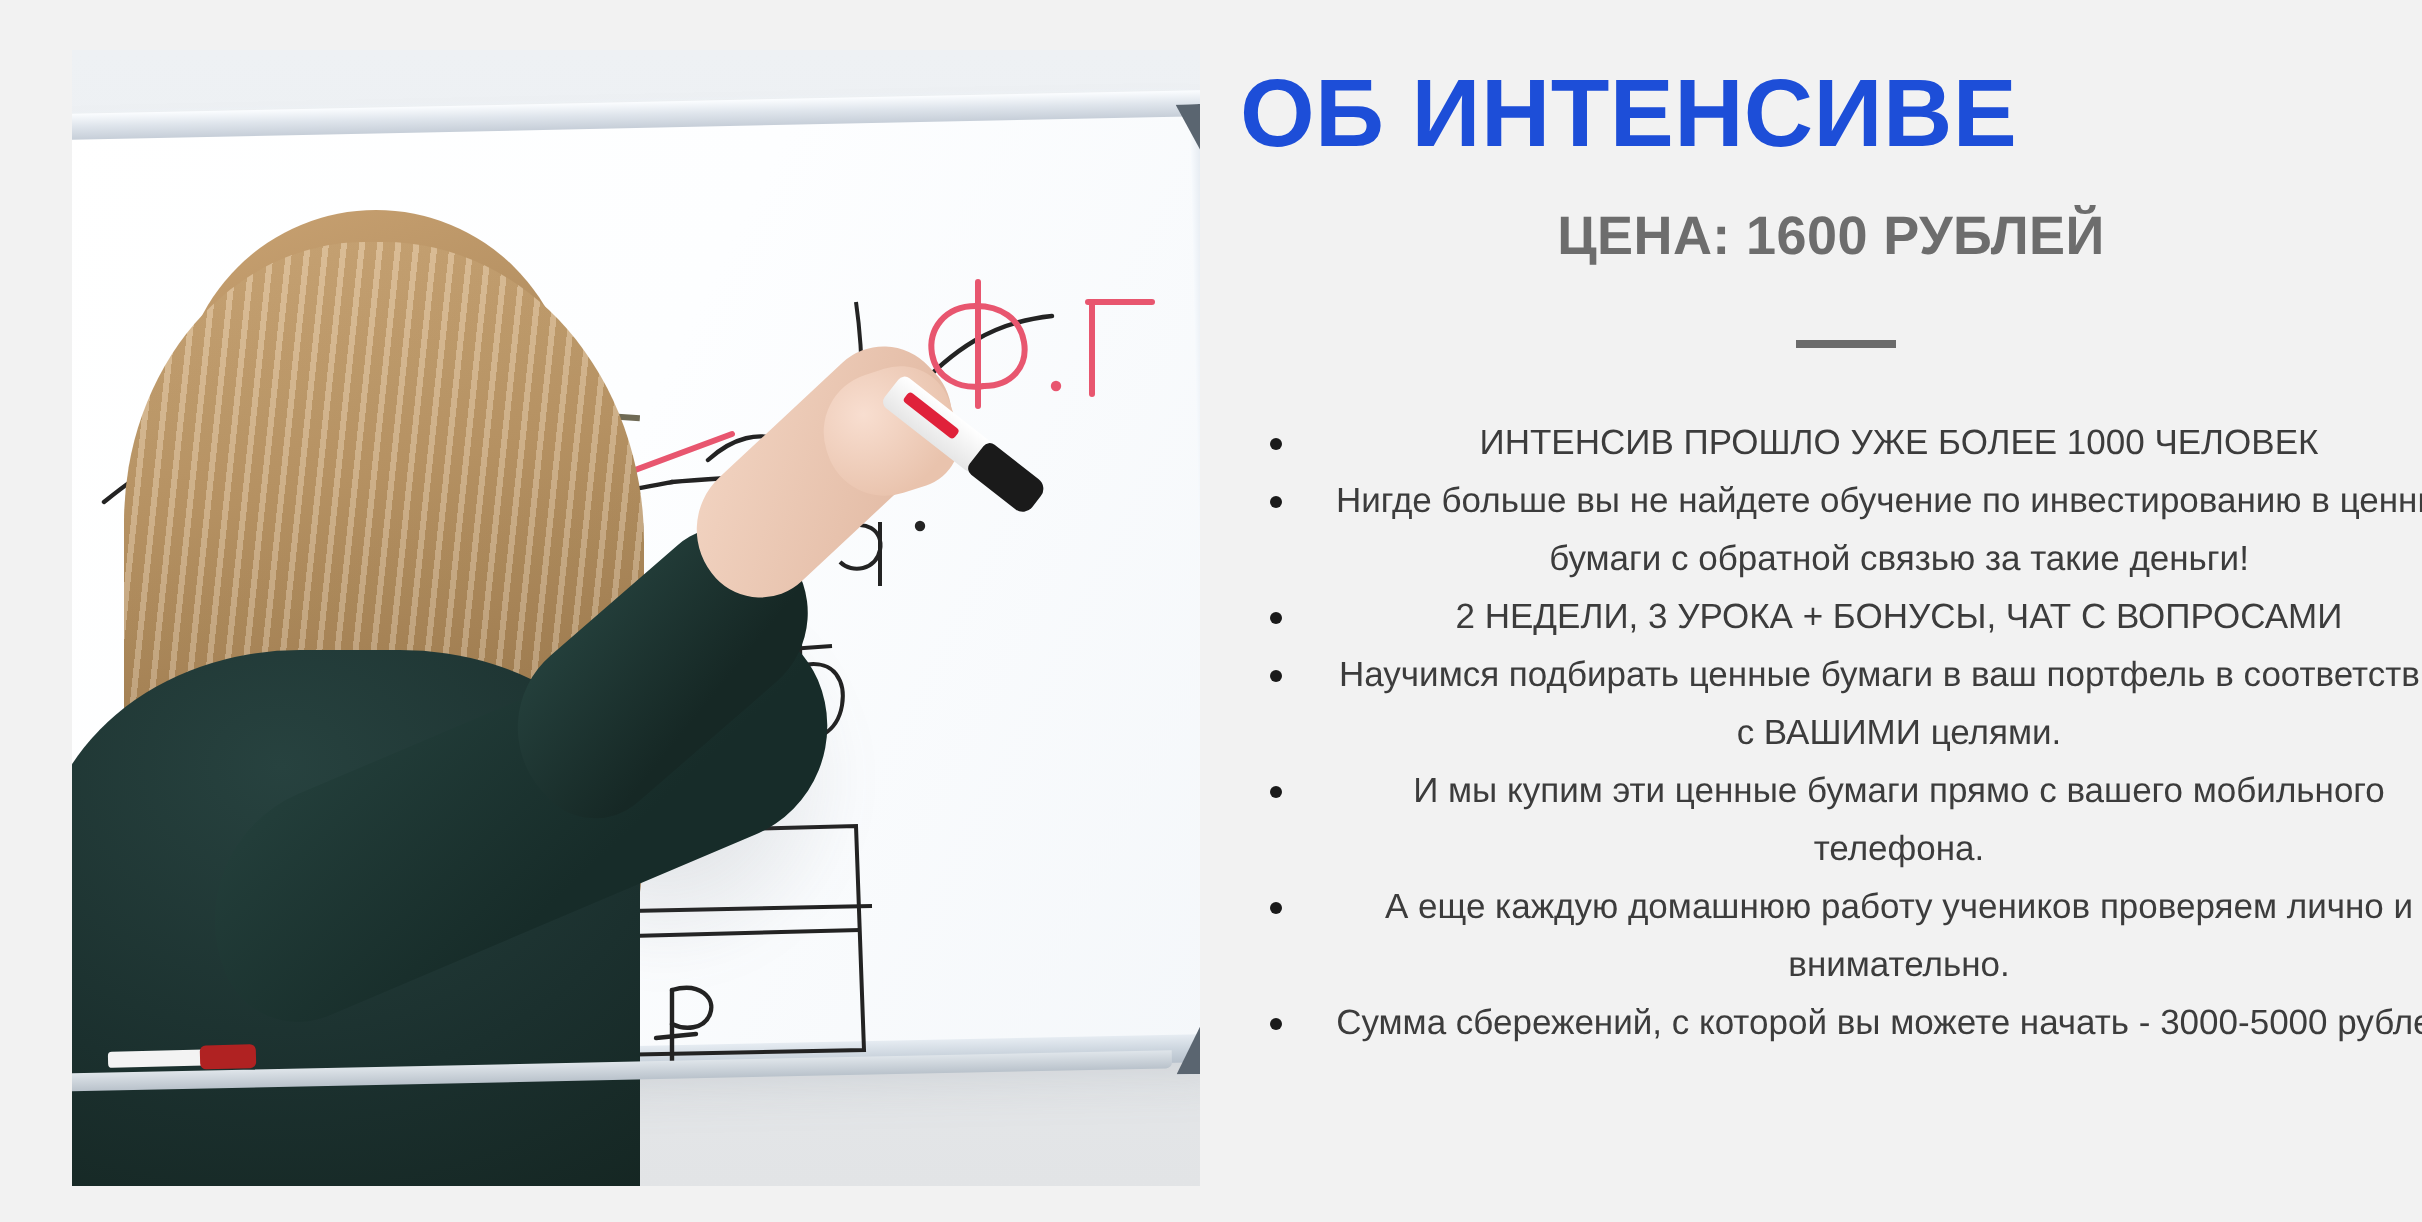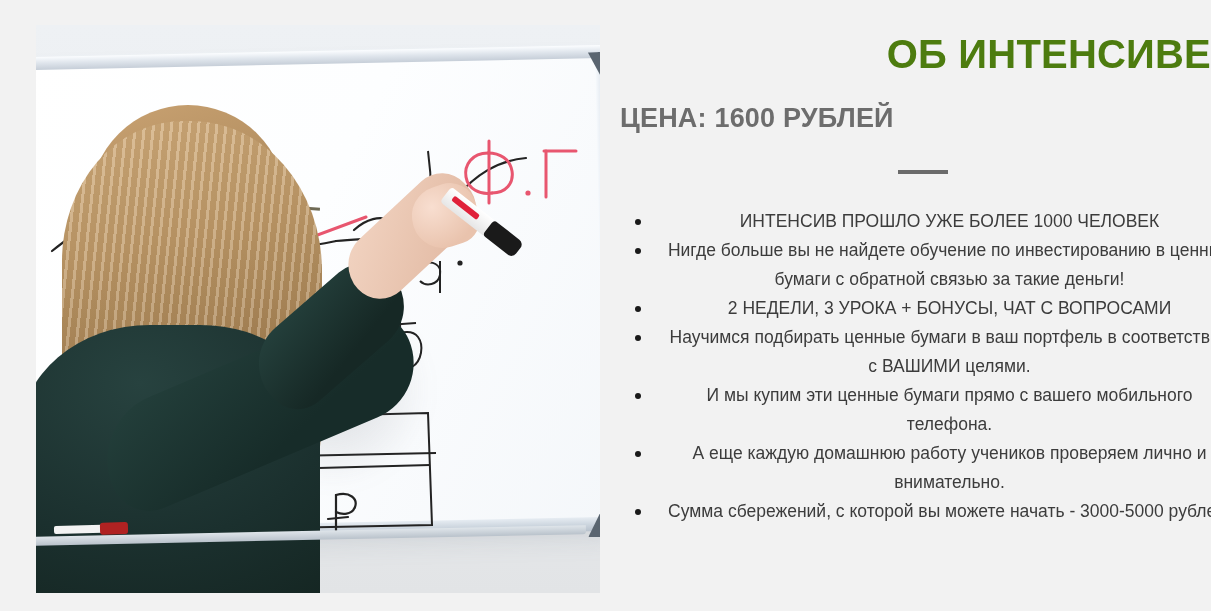--- a/index.html
+++ b/index.html
@@ -274,32 +274,33 @@
     left: 620px;
     top: 0;
     width: 591px;
     height: 611px;
   }
   .title {
     position: absolute;
     top: 32px;
     left: 0;
     width: 591px;
-    text-align: right;
-    font-size: 40px;
+    text-align: left;
+    font-size: 48px;
     font-weight: 700;
-    color: #4d7c0f;
+    color: #1d4ed8;
     letter-spacing: .2px;
     line-height: 1.1;
   }
   .subtitle {
     position: absolute;
     top: 104px;
     left: 0;
     width: 591px;
+    text-align: center;
     font-size: 27px;
     font-weight: 700;
     color: #6d6d6d;
     letter-spacing: .2px;
     line-height: 1.1;
   }
   .divider {
     position: absolute;
     top: 170px;
     left: 278px;

